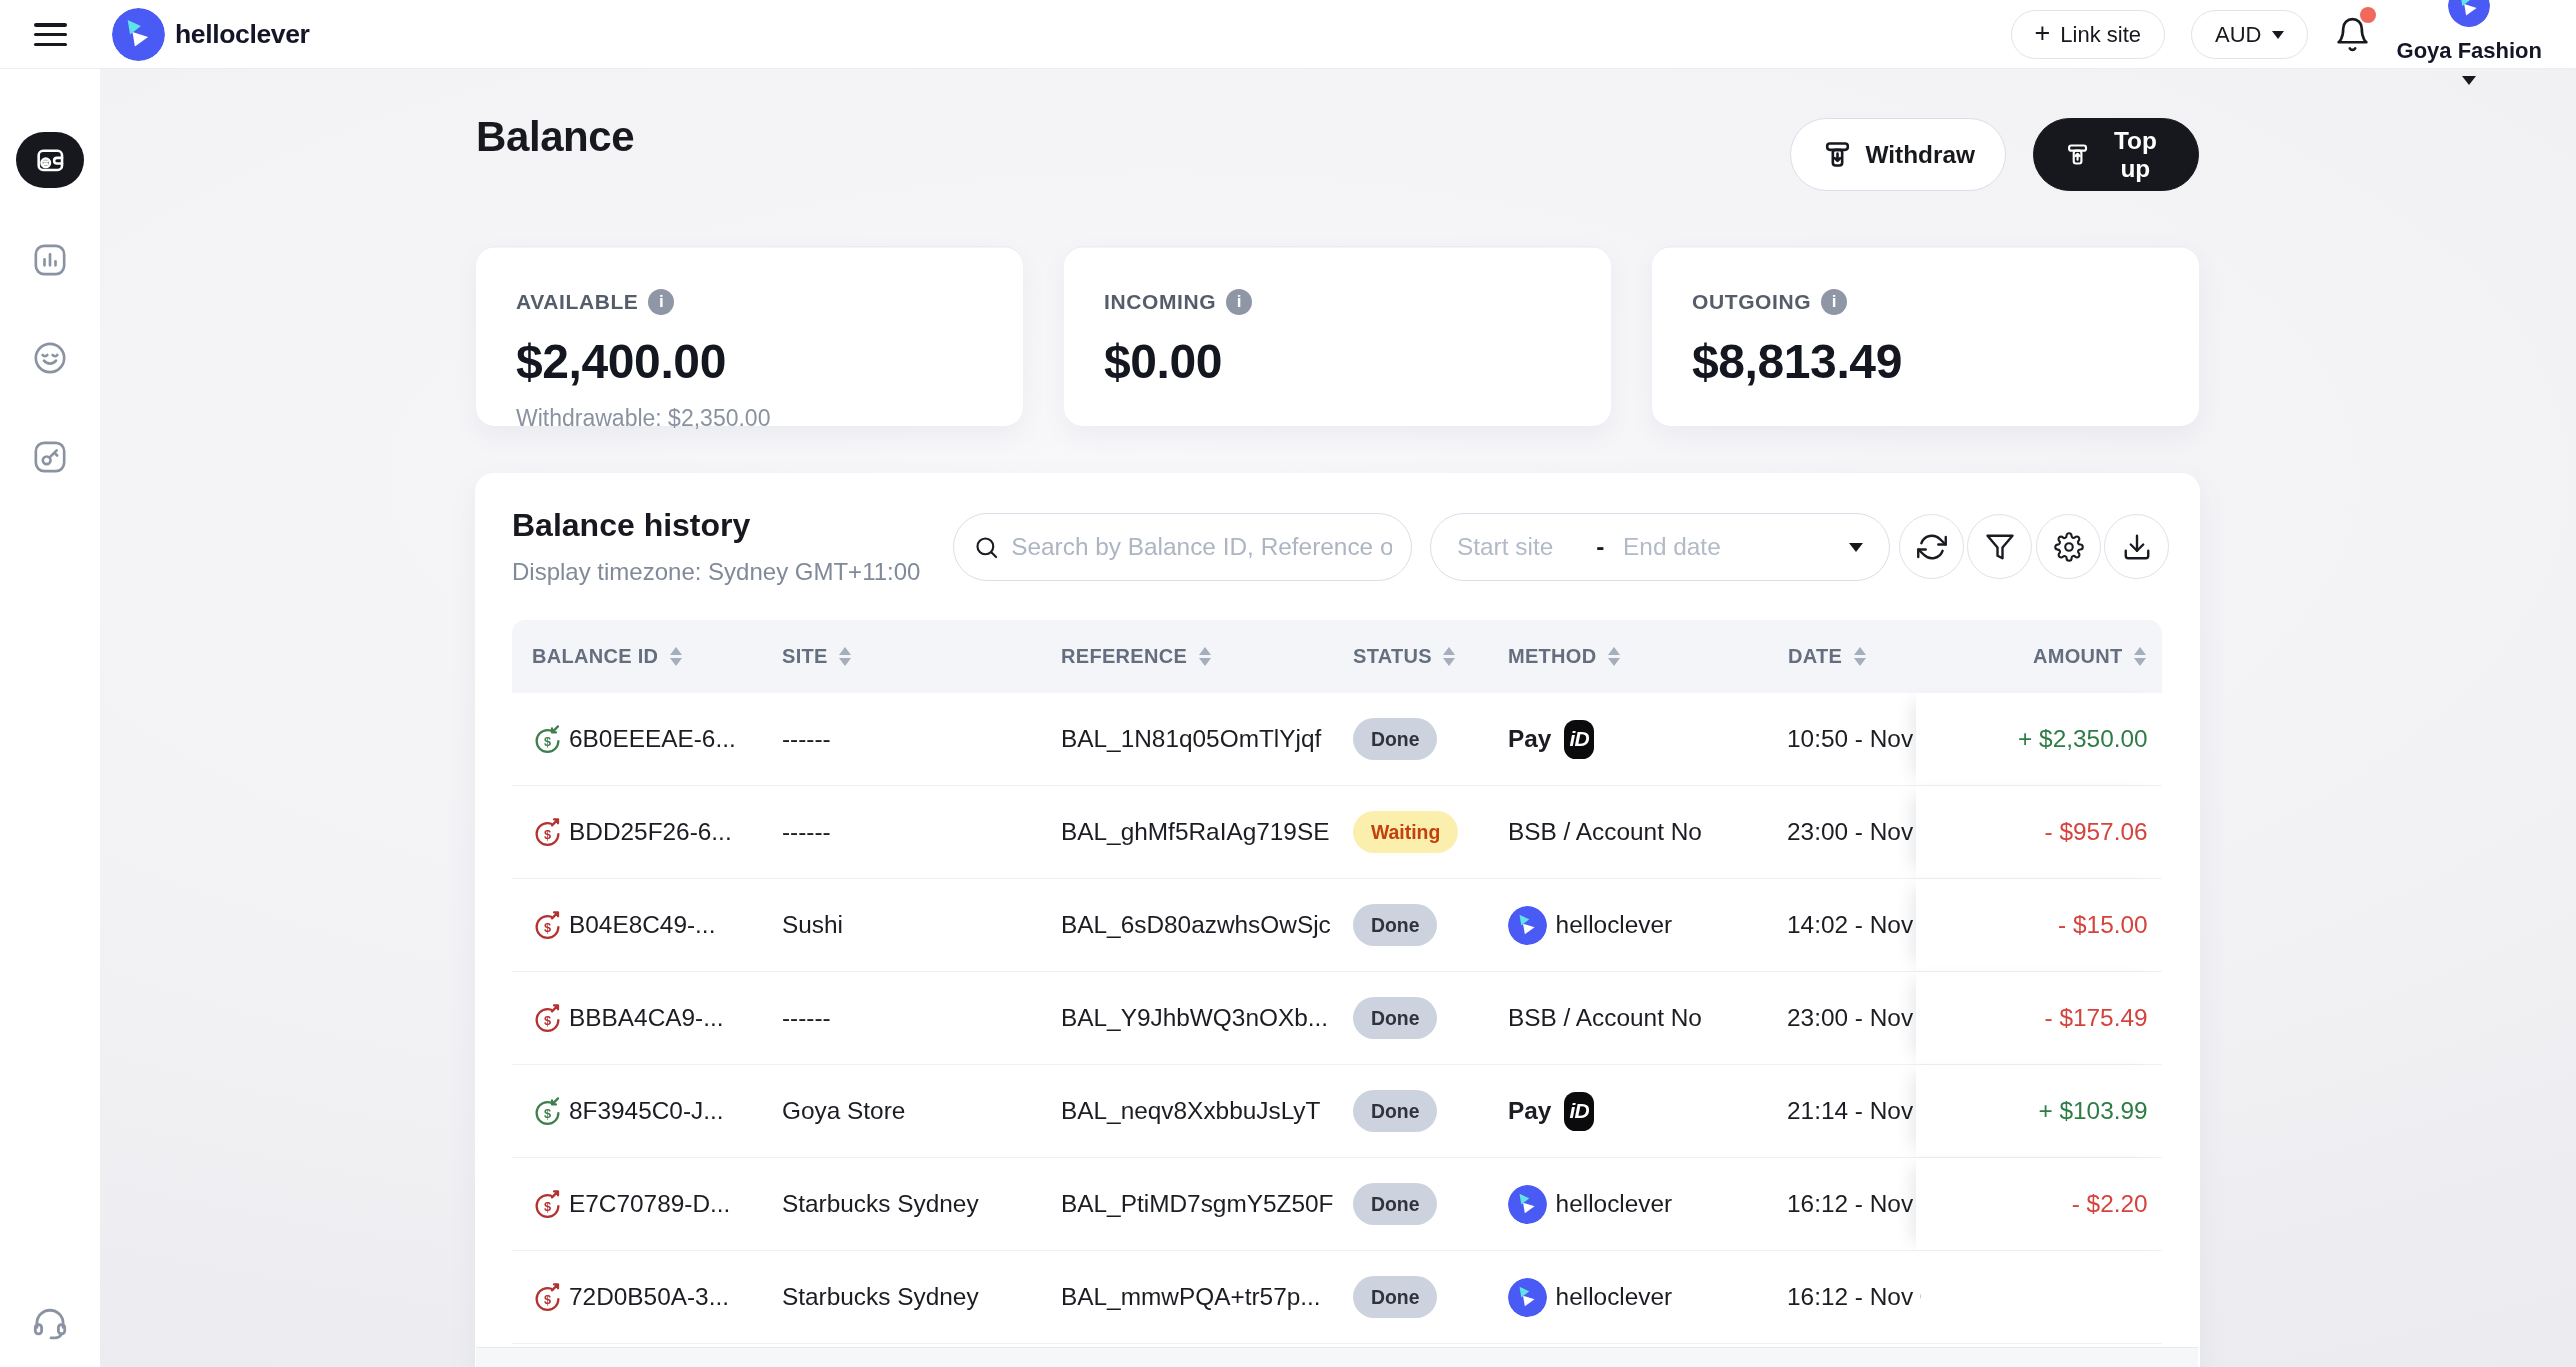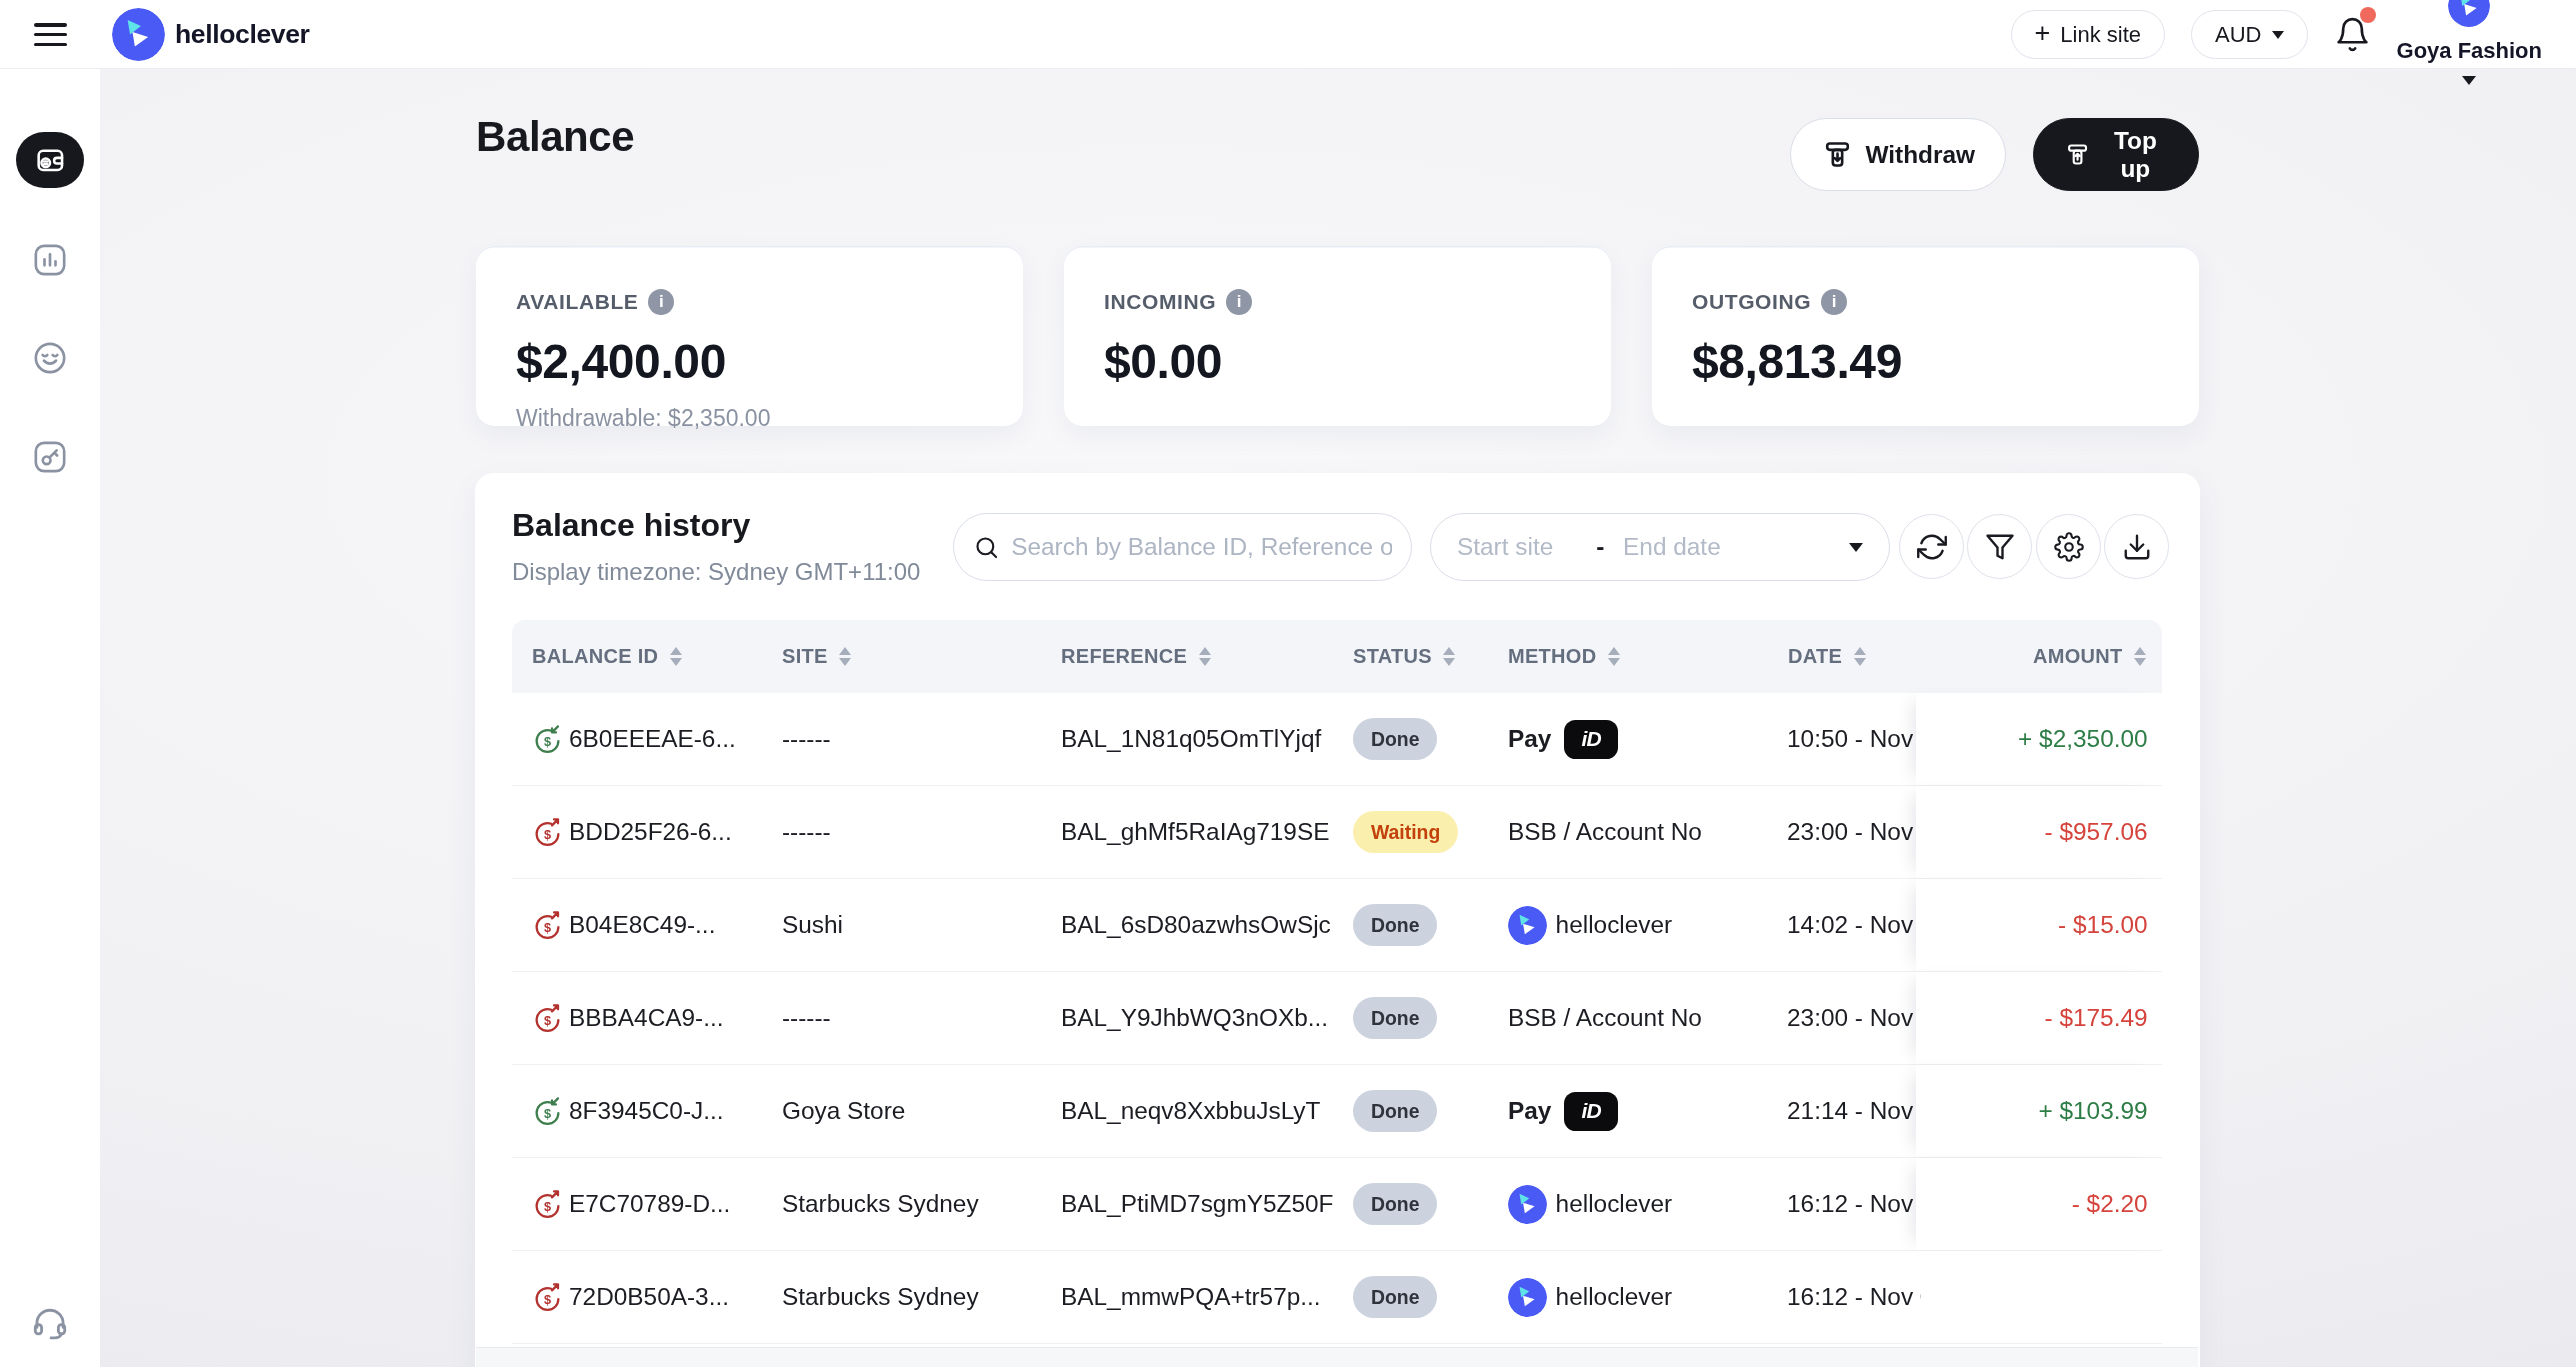--- a/index.html
+++ b/index.html
@@ -99,21 +99,21 @@
   .c-date{left:1275px; width:134px; overflow:hidden;}
   .c-amt{left:1404px; width:246px; justify-content:flex-end; padding-right:14.4px; background:#fff;
          box-shadow:-11.5px 0 16px -8.6px rgba(40,50,70,.12); font-weight:500;}
   .amt-pos{color:#2e7d46} .amt-neg{color:#d5443c}
   .dir{width:33px;height:33px} .dir-in{color:#3e7e4c} .dir-out{color:#b3322e}
 
   .badge { border-radius:29px; padding:9.3px 18px; font-size:19.4px; font-weight:700; }
   .badge-done { background:#ccd3de; color:#2e333c; }
   .badge-waiting { background:#fbefad; color:#c2410c; }
 
-  .payid-badge { width:54px; height:39px; background:#0b0b0d; border-radius:11.5px; color:#fff;
+  .payid-badge { width:30px; height:39px; background:#0b0b0d; border-radius:11.5px; color:#fff;
                  display:flex; align-items:center; justify-content:center; font-size:21px; font-weight:700;
                  font-style:italic; margin-left:4.3px; letter-spacing:-0.7px; }
   .m-pay, .m-hc { display:flex; align-items:center; gap:8.6px; }
   .m-pay > span:first-child { font-weight:600; }
 
   .tfoot { position:absolute; left:1.4px; top:874px; width:1722px; height:52px; background:#f6f7f9;
            border-top:1.4px solid #e9eaee; }
 </style>
 </head>
 <body>

